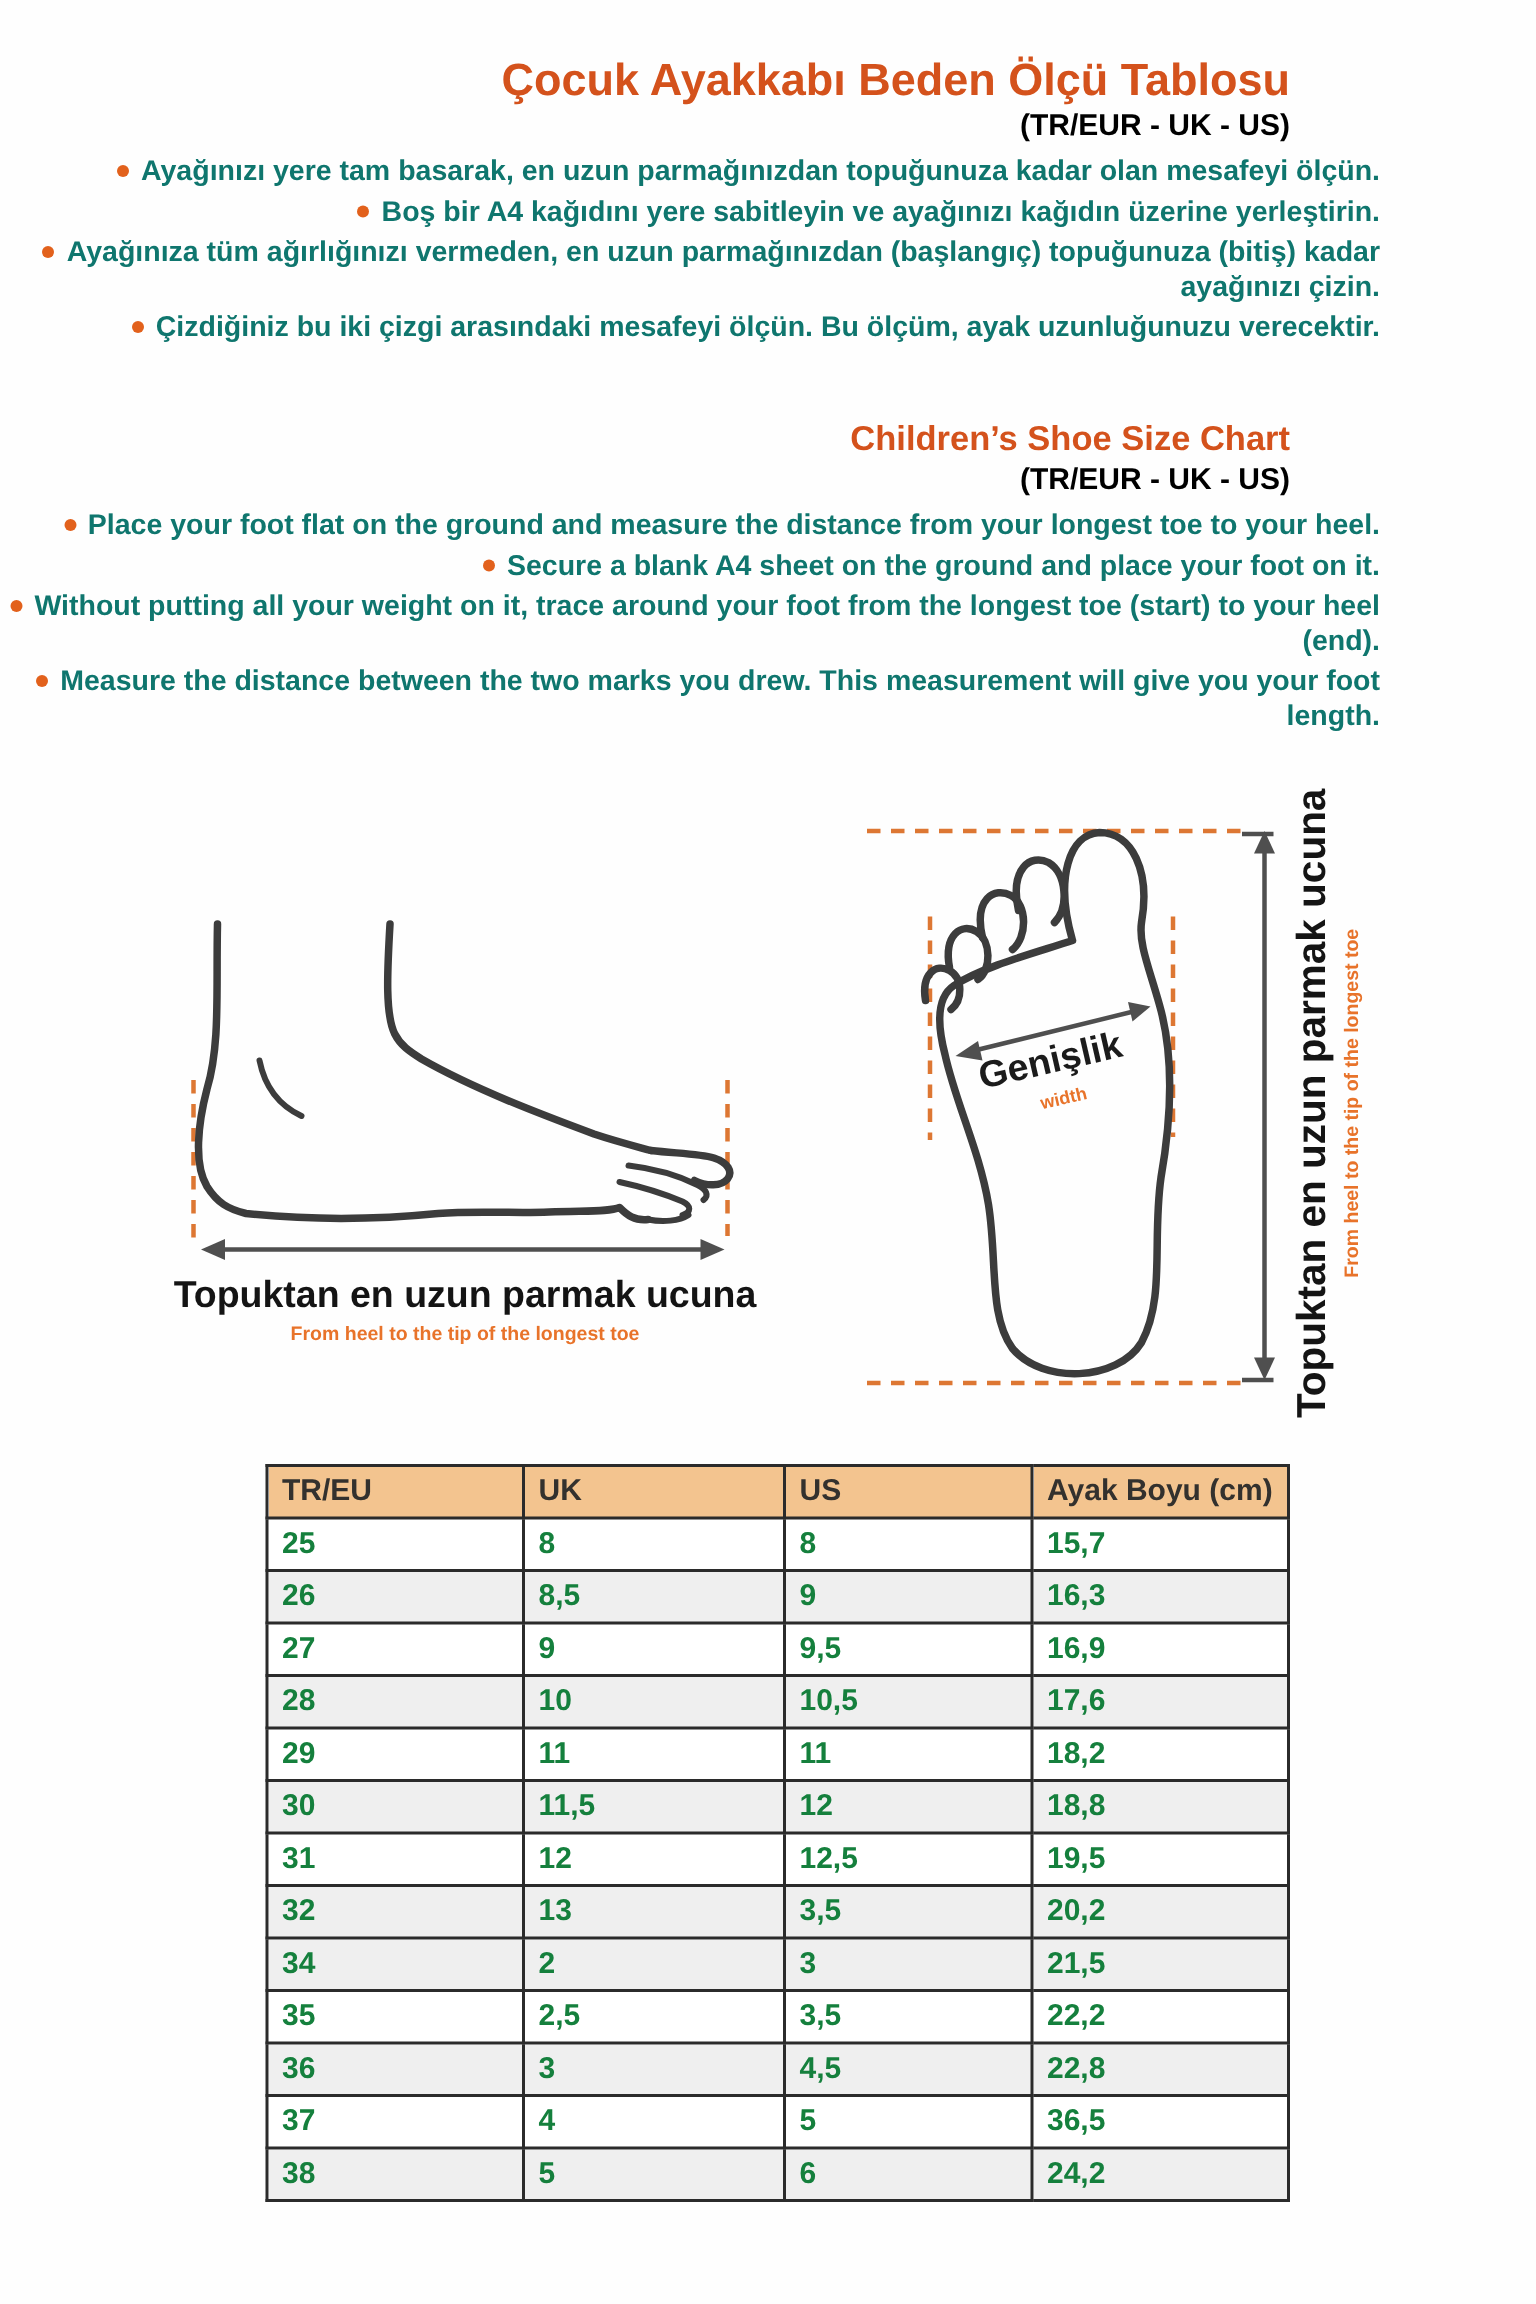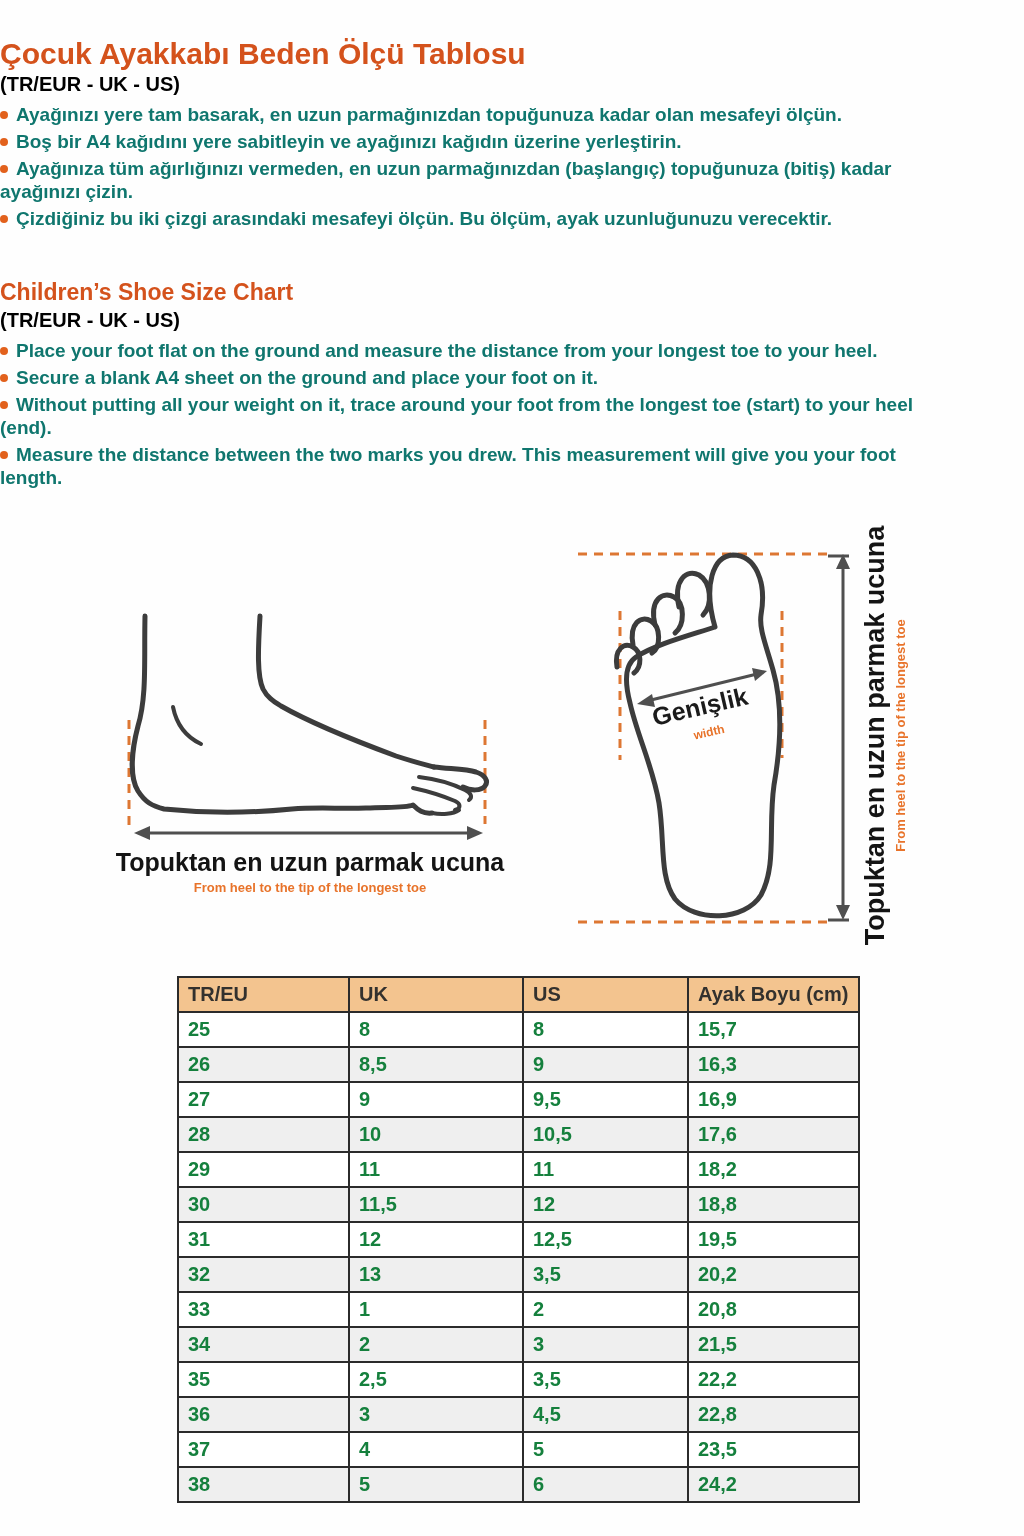--- a/index.html
+++ b/index.html
@@ -1,21 +1,21 @@
 <!DOCTYPE html>
 <html><head>
 <meta charset="utf-8">
 <style>
   html,body{margin:0;padding:0;background:#ffffff;}
   #page{
     position:relative;width:1024px;height:1536px;background:#fefefe;overflow:hidden;
     font-family:"Liberation Sans",sans-serif;color:#1b1b1b;
   }
   
-  .txt-section{position:absolute;left:0;width:860px;text-align:left;}
+  .txt-section{position:absolute;left:0;width:860px;text-align:right;}
   #section-tr{top:36px;}
   #section-en{top:276px;}
   .sec-title{font-weight:bold;color:#d4521c;line-height:36px;font-size:30px;margin:0;}
   #section-en .sec-title{font-size:23px;line-height:32px;}
   .sec-subtitle{font-weight:bold;color:#000000;font-size:20px;line-height:24px;margin:0;}
   .bullets{width:920px;margin:7px auto 0 auto;}
   .bullet{margin:4px 0;font-size:19px;line-height:23px;font-weight:bold;color:#0f766e;}
   .dot{display:inline-block;width:8px;height:8px;border-radius:50%;background:#e2611c;
        margin-right:8px;vertical-align:2px;}
   
@@ -182,26 +182,20 @@
             <td>12</td>
             <td>12,5</td>
             <td>19,5</td>
           </tr>
           <tr class="alt">
             <td>32</td>
             <td>13</td>
             <td>3,5</td>
             <td>20,2</td>
           </tr>
-          <tr>
-            <td>33</td>
-            <td>1</td>
-            <td>2</td>
-            <td>20,8</td>
-          </tr>
           <tr class="alt">
             <td>34</td>
             <td>2</td>
             <td>3</td>
             <td>21,5</td>
           </tr>
           <tr>
             <td>35</td>
             <td>2,5</td>
             <td>3,5</td>
@@ -210,21 +204,21 @@
           <tr class="alt">
             <td>36</td>
             <td>3</td>
             <td>4,5</td>
             <td>22,8</td>
           </tr>
           <tr>
             <td>37</td>
             <td>4</td>
             <td>5</td>
-            <td>23,5</td>
+            <td>36,5</td>
           </tr>
           <tr class="alt">
             <td>38</td>
             <td>5</td>
             <td>6</td>
             <td>24,2</td>
           </tr>
         </tbody>
     </table>
   </div>

